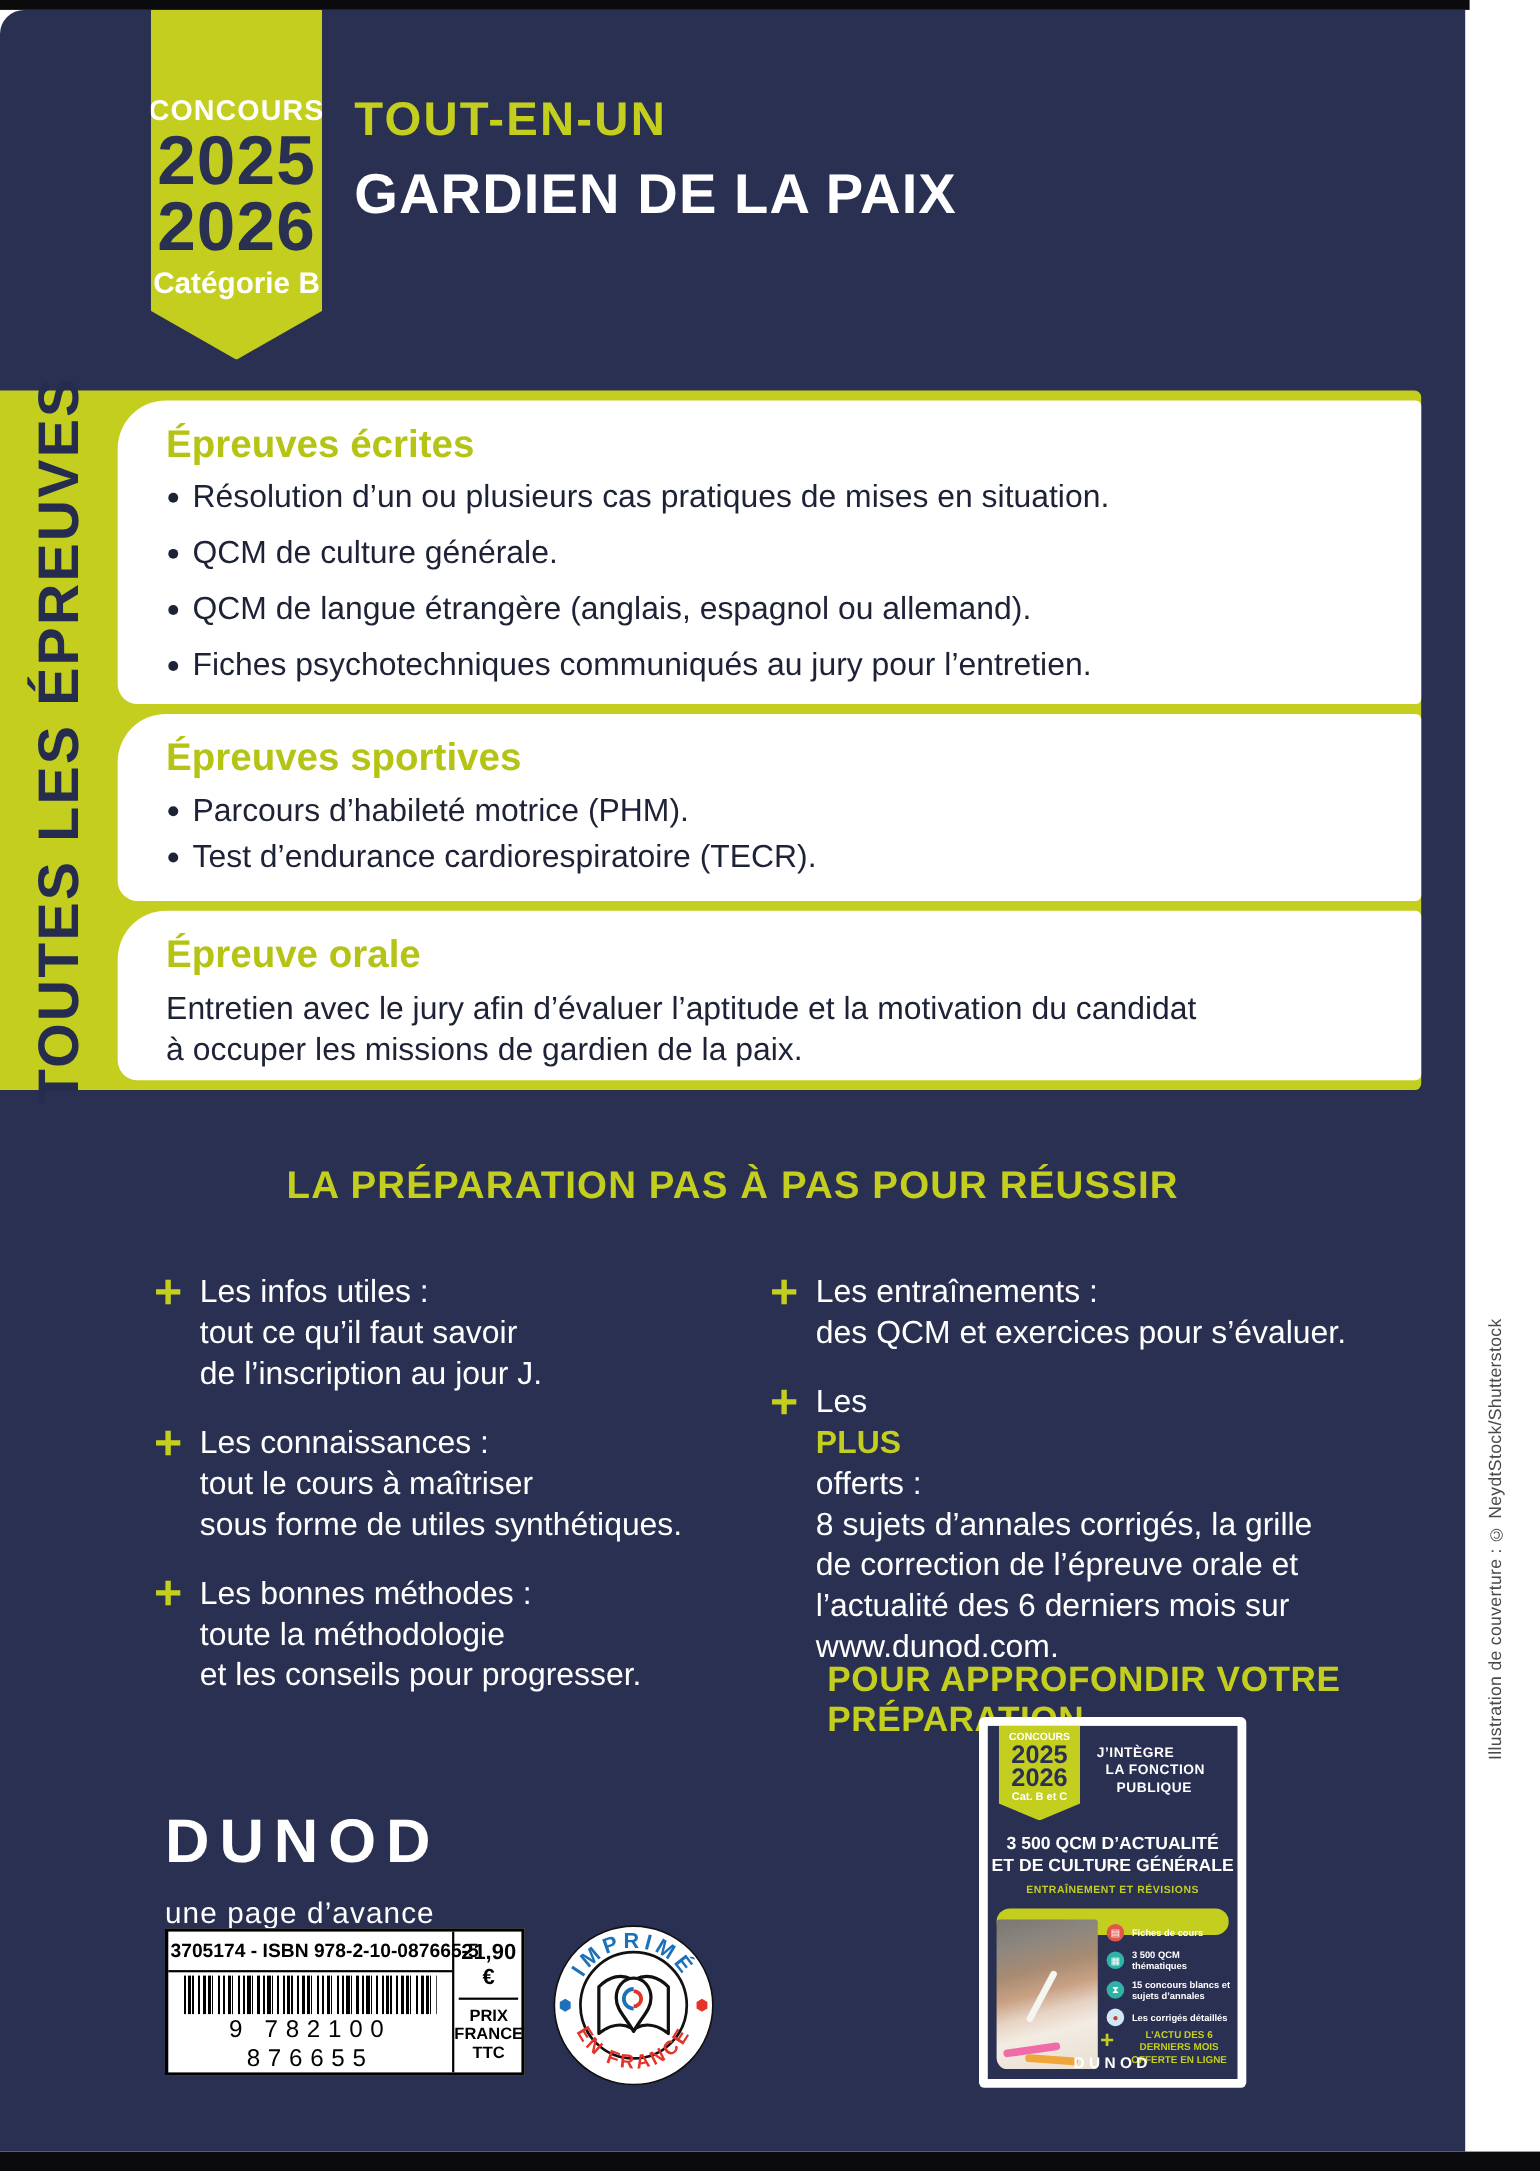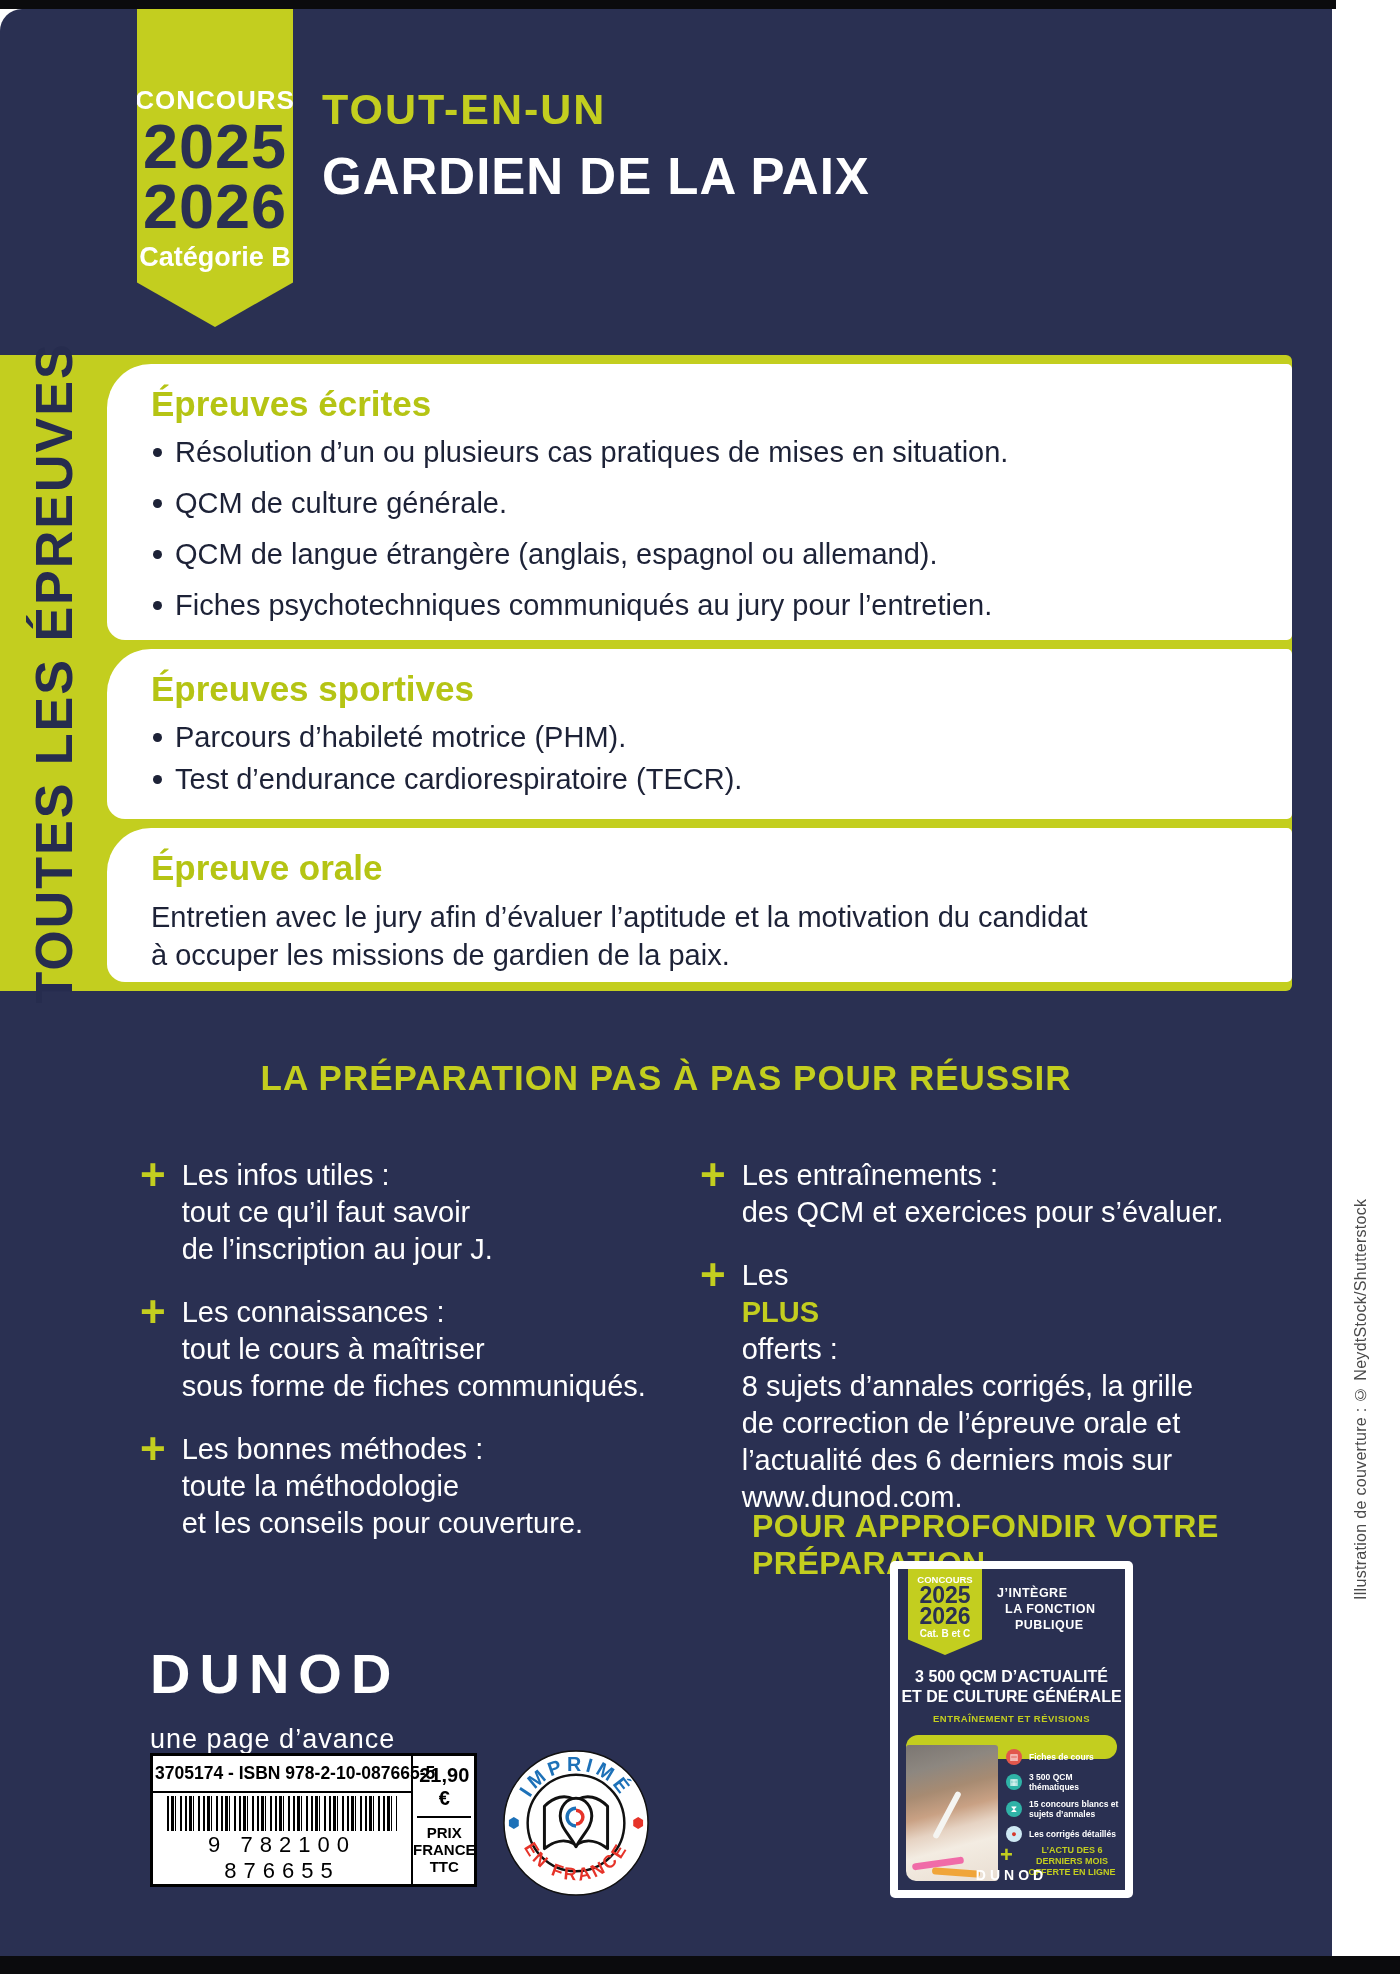--- a/index.html
+++ b/index.html
@@ -190,29 +190,29 @@
           <span>Les infos utiles :</span>
           <span>tout ce qu’il faut savoir</span>
           <span>de l’inscription au jour J.</span>
         </div>
       </div>
       <div class="prep-item">
         <div class="plus">+</div>
         <div class="prep-text">
           <span>Les connaissances :</span>
           <span>tout le cours à maîtriser</span>
-          <span>sous forme de fiches communiqués.</span>
+          <span>sous forme de utiles synthétiques.</span>
         </div>
       </div>
       <div class="prep-item">
         <div class="plus">+</div>
         <div class="prep-text">
           <span>Les bonnes méthodes :</span>
           <span>toute la méthodologie</span>
-          <span>et les conseils pour couverture.</span>
+          <span>et les conseils pour progresser.</span>
         </div>
       </div>
     </div>
 
     <div class="prep-col right">
       <div class="prep-item">
         <div class="plus">+</div>
         <div class="prep-text">
           <span>Les entraînements :</span>
           <span>des QCM et exercices pour s’évaluer.</span>

